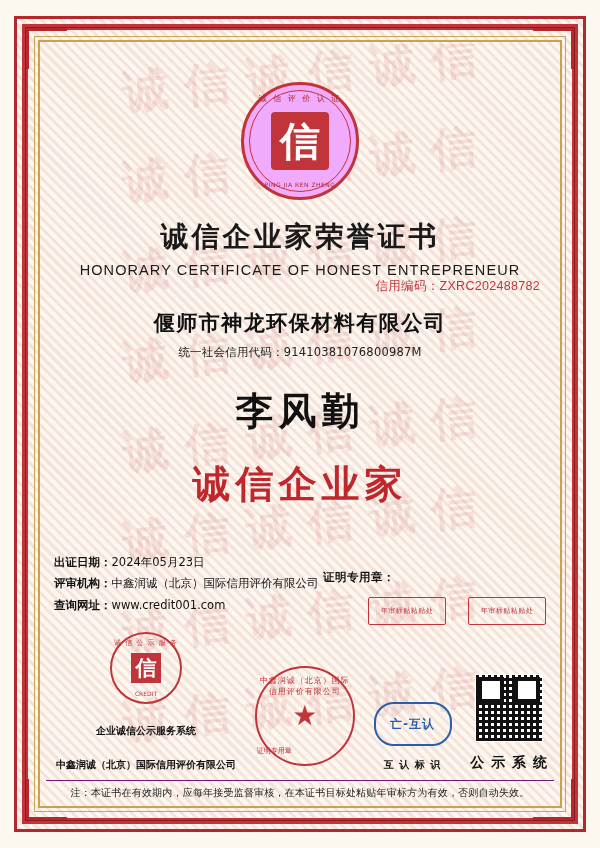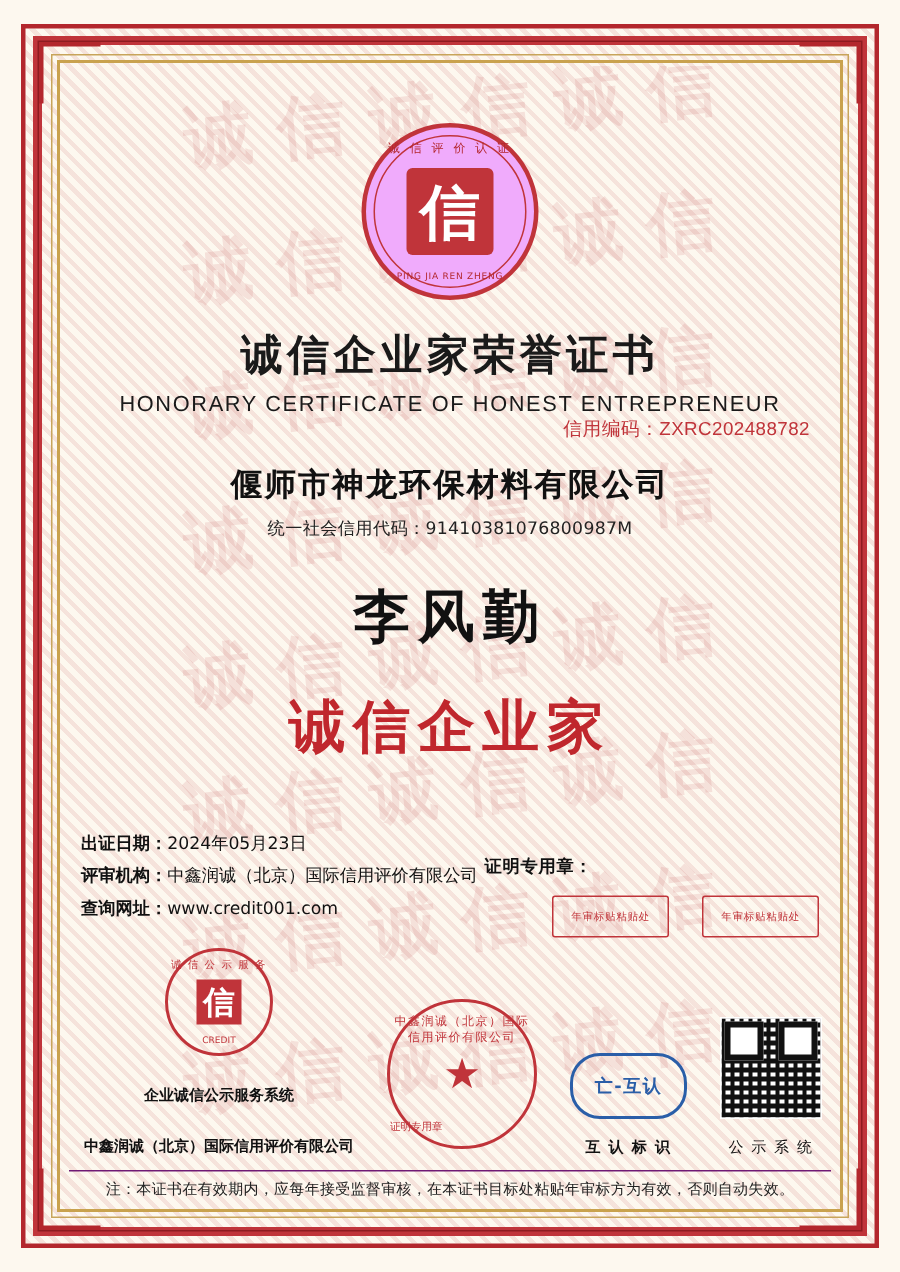--- a/index.html
+++ b/index.html
@@ -375,22 +375,22 @@
     content: "";
     position: absolute;
     width: 18px; height: 18px;
     border: 4px solid #111;
     background: #fff;
   }
   .qr::before { left: 2px; top: 2px; }
   .qr::after { right: 2px; top: 2px; }
   .qr-caption {
     margin-top: 12px;
-    font-size: 10px;
-    font-weight: normal;
+    font-size: 14px;
+    font-weight: bold;
     color: #111;
     font-family: "DejaVu Sans", sans-serif;
     letter-spacing: 1px;
   }
 
   .note {
     margin-top: 8px;
     width: 100%;
     text-align: center;
     font-size: 10px;

